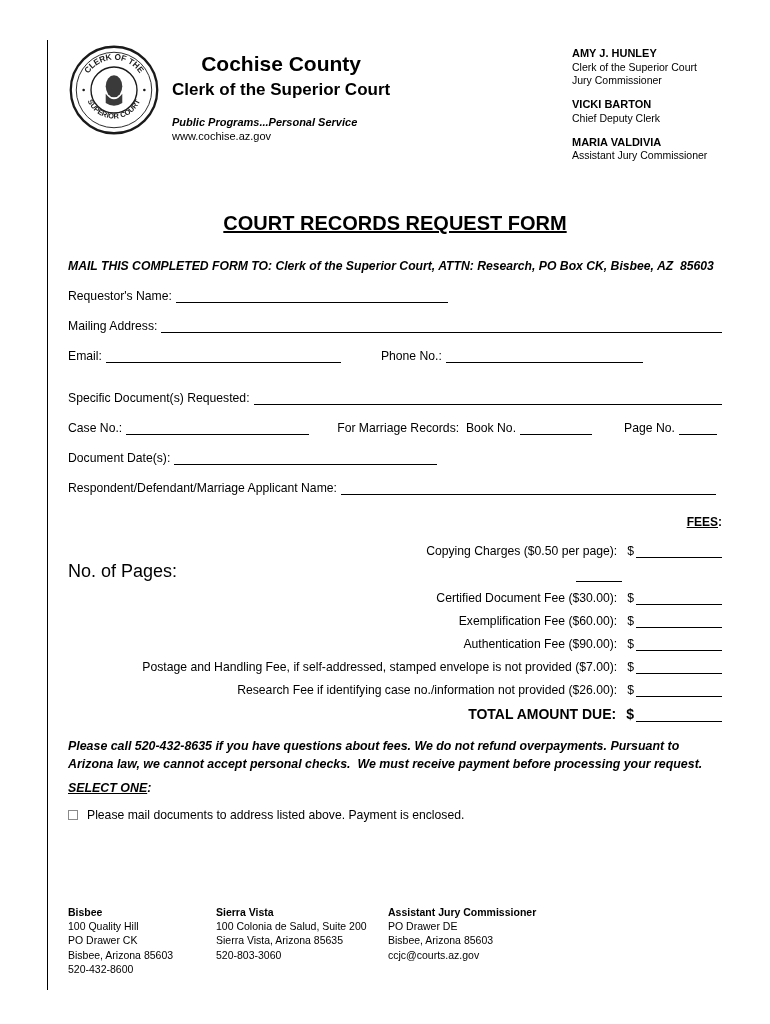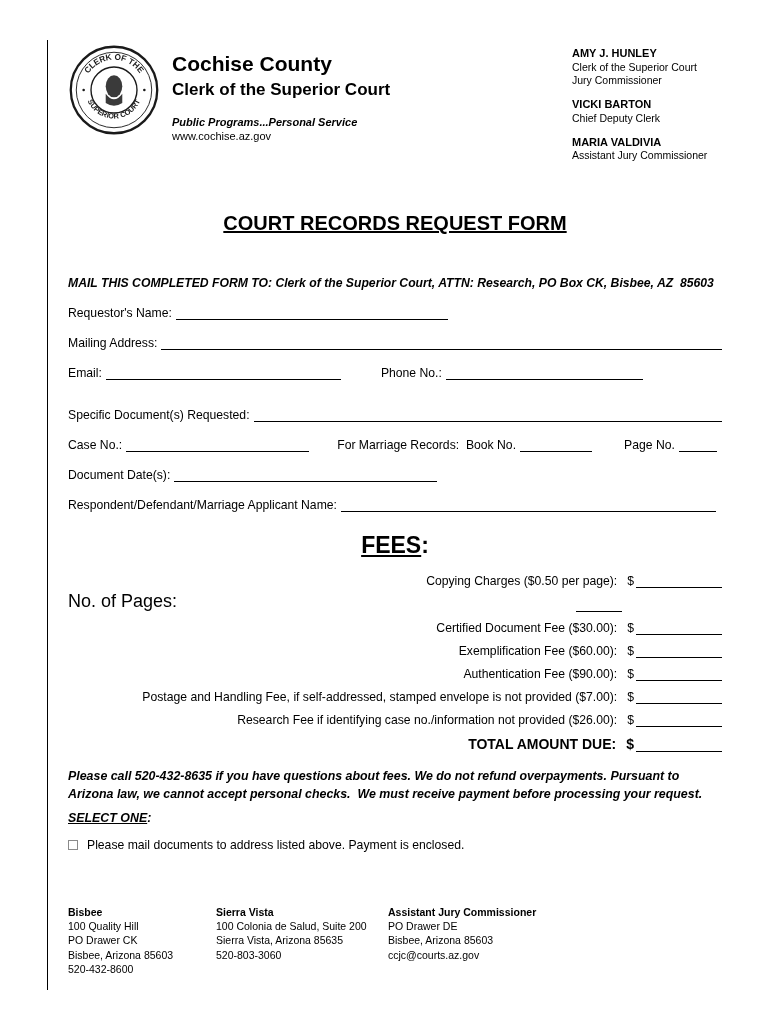--- a/index.html
+++ b/index.html
@@ -9,44 +9,44 @@
     color: #000; font-family: "Liberation Sans", "DejaVu Sans", sans-serif;
     overflow: hidden;
   }
   .left-rule { position: absolute; left: 47px; top: 40px; width: 1px; height: 950px; background: #000; }
   .content { position: absolute; left: 68px; top: 44px; width: 654px; }
 
   
   .header { display: flex; justify-content: space-between; }
   .header-left { display: flex; gap: 12px; }
   .seal { width: 92px; height: 92px; flex: 0 0 auto; }
-  .org-county { font-size: 21px; font-weight: bold; margin-top: 8px; }
+  .org-county { font-size: 21px; font-weight: bold; margin-top: 8px; text-align: center; }
   .org-dept { font-size: 17px; font-weight: bold; margin-top: 4px; }
   .org-tagline { font-size: 11px; font-weight: bold; font-style: italic; margin-top: 16px; }
   .org-web { font-size: 11px; margin-top: 2px; }
   .officials { width: 150px; font-size: 10.5px; line-height: 1.32; padding-top: 2px; }
   .off-group { margin-bottom: 9px; }
   .off-name { font-weight: bold; font-size: 11px; }
 
   
   .form-title { text-align: center; font-size: 20px; font-weight: bold; margin-top: 40px; }
   .form-title .u { text-decoration: underline; }
-  .mail-line { font-size: 12.2px; font-weight: bold; font-style: italic; margin-top: 41px; white-space: pre-wrap; }
+  .mail-line { font-size: 12.2px; font-weight: bold; font-style: italic; margin-top: 24px; white-space: pre-wrap; }
 
   
   .fields { margin-top: 10px; font-size: 12.2px; }
   .frow { display: flex; align-items: flex-end; margin-top: 15px; }
   .frow.gap-lg { margin-top: 27px; }
   .lbl { white-space: pre-wrap; }
   .blank { border-bottom: 1px solid #000; height: 15px; display: inline-block; margin-left: 4px; }
   .blank.fill { flex: 1; }
   .spacer { display: inline-block; }
 
   
-  .fees-title { text-align: center; font-size: 23px; font-weight: bold; margin-top: 20px; }
+  .fees-title { text-align: right; font-size: 12px; font-weight: bold; margin-top: 20px; }
   .fees-title .u { text-decoration: underline; }
   .fee-row { display: flex; justify-content: flex-end; align-items: flex-end; margin-top: 8px; font-size: 12.2px; }
   .fee-row.first { margin-top: 14px; }
   .fee-label { text-align: right; white-space: pre-wrap; }
   .fee-cur { margin-left: 10px; }
   .fee-blank { width: 86px; border-bottom: 1px solid #000; height: 15px; margin-left: 2px; }
   .pages-row { display: flex; justify-content: space-between; align-items: flex-end; margin-right: 100px; margin-top: 3px; font-size: 18px; }
   .pages-blank { width: 46px; border-bottom: 1px solid #000; height: 15px; margin-left: 5px; }
   .total-row { display: flex; justify-content: flex-end; align-items: flex-end; margin-top: 9px; font-size: 14px; font-weight: bold; }
   .total-row .fee-blank { height: 16px; }

